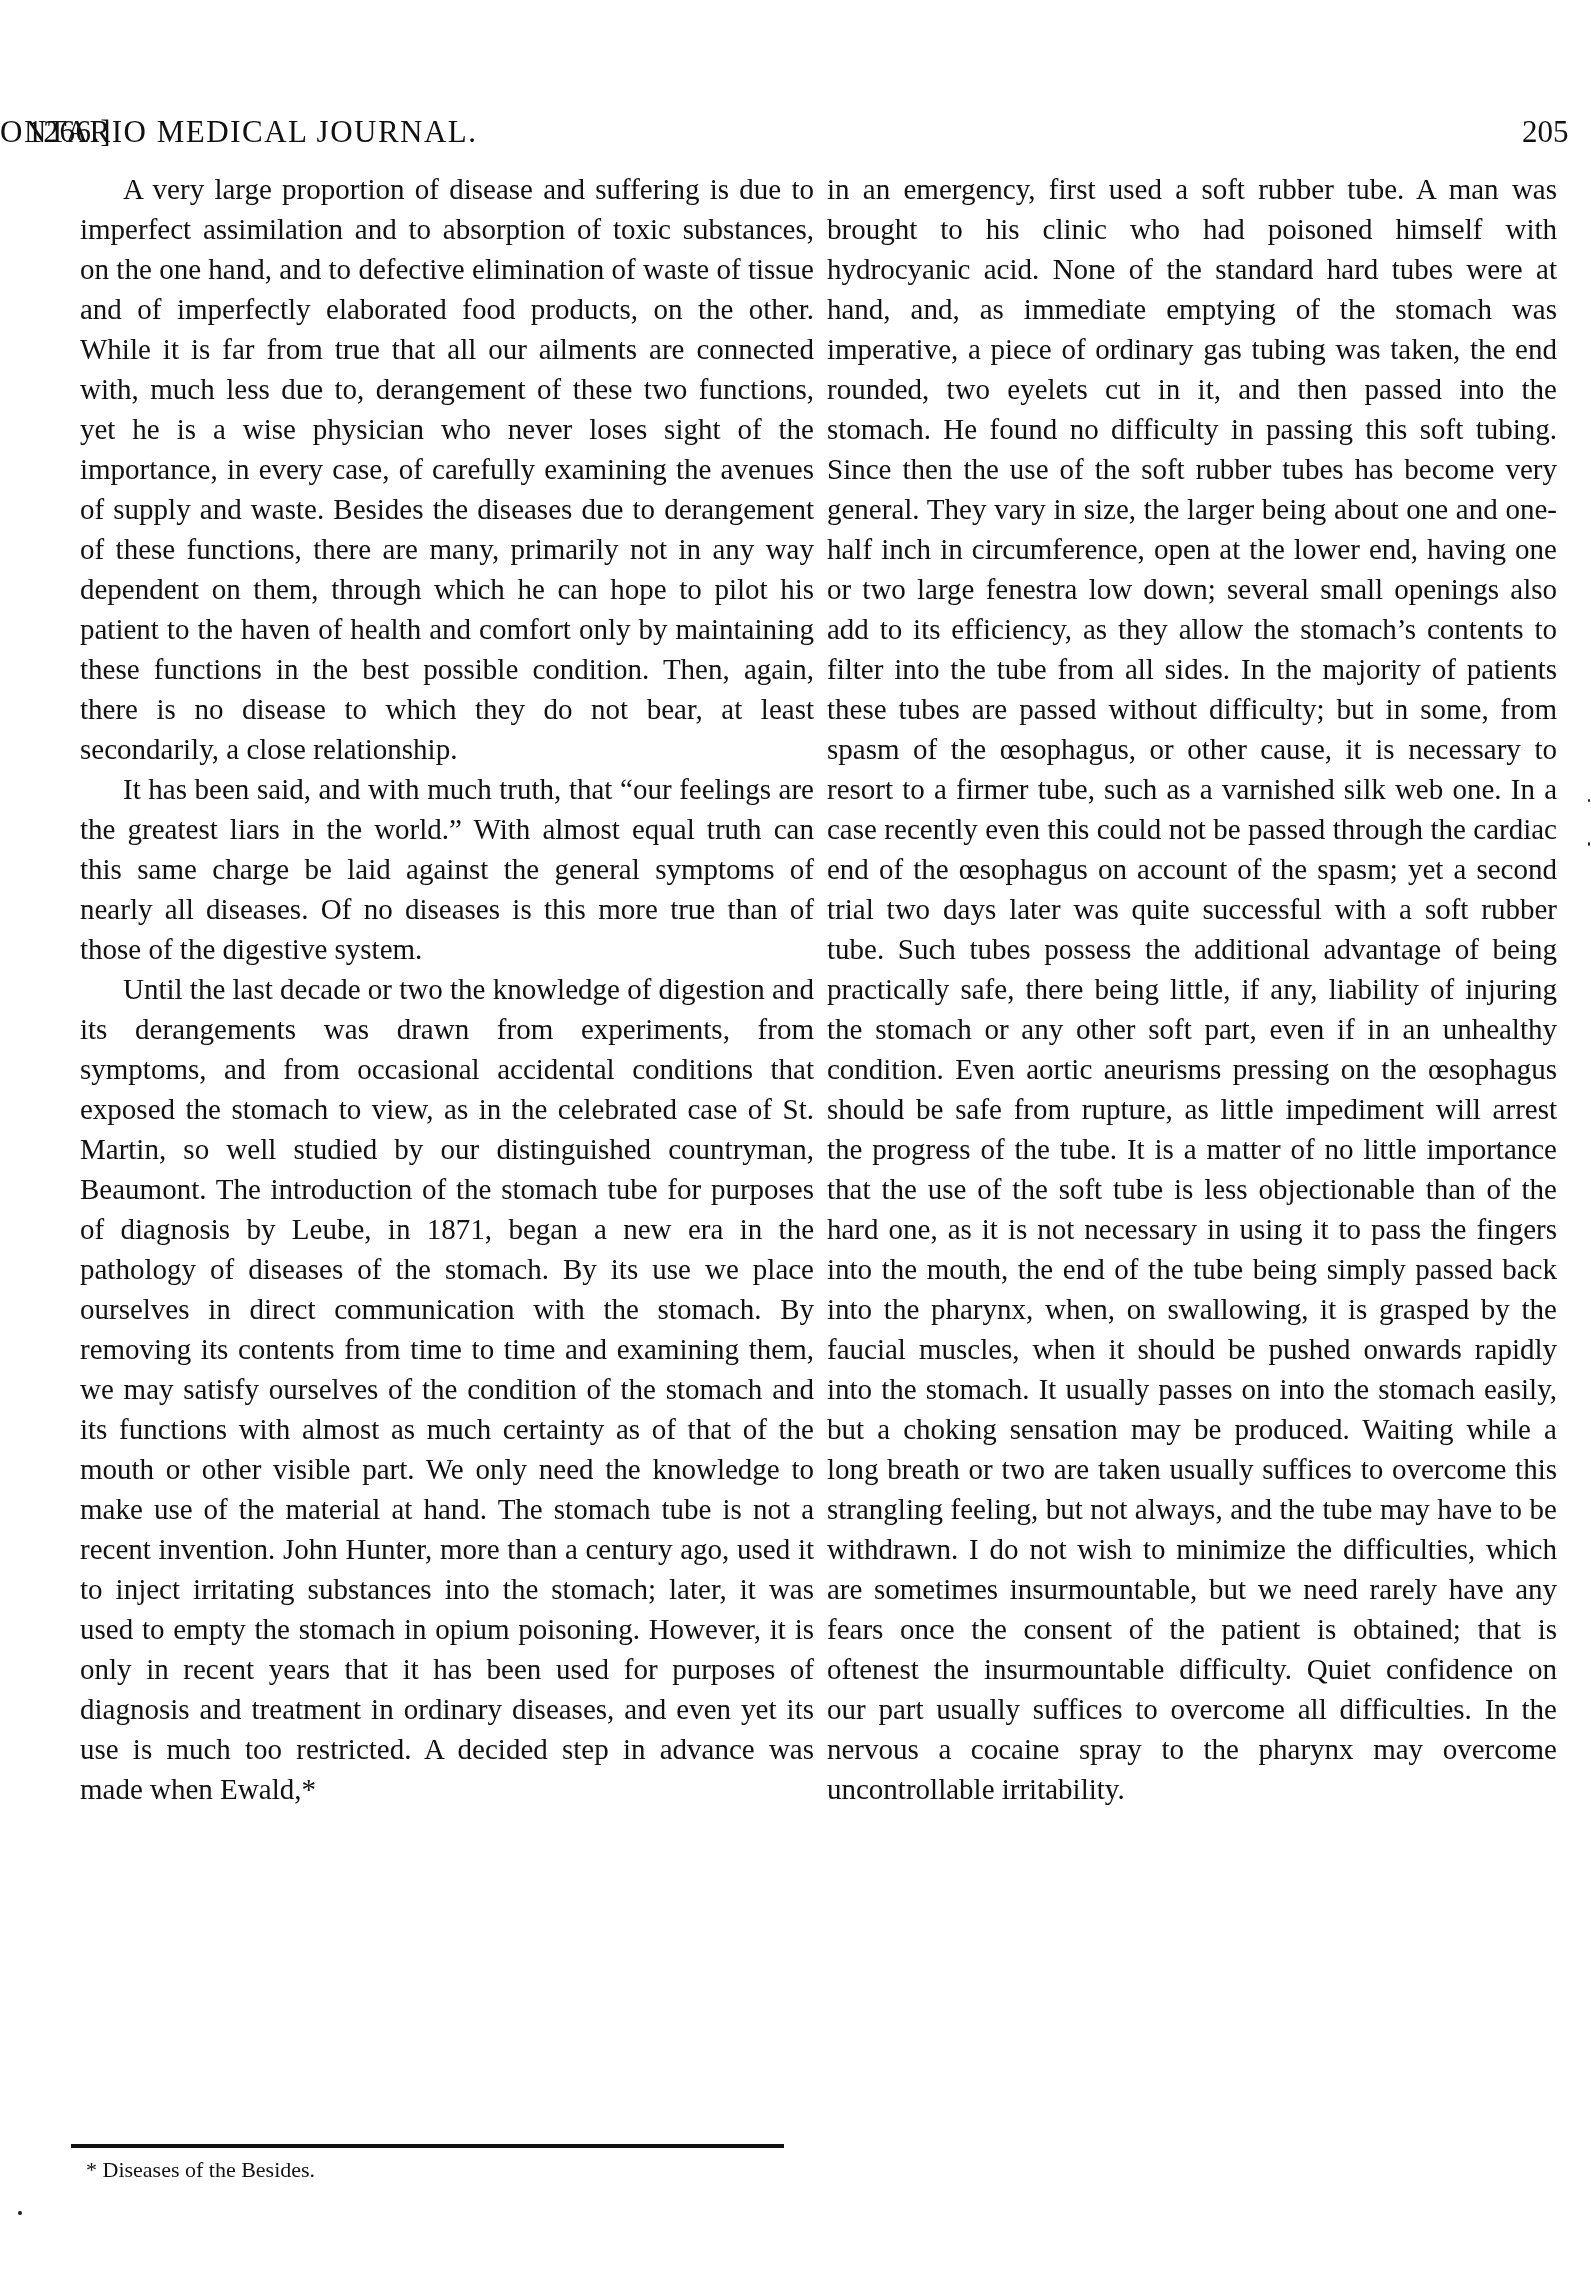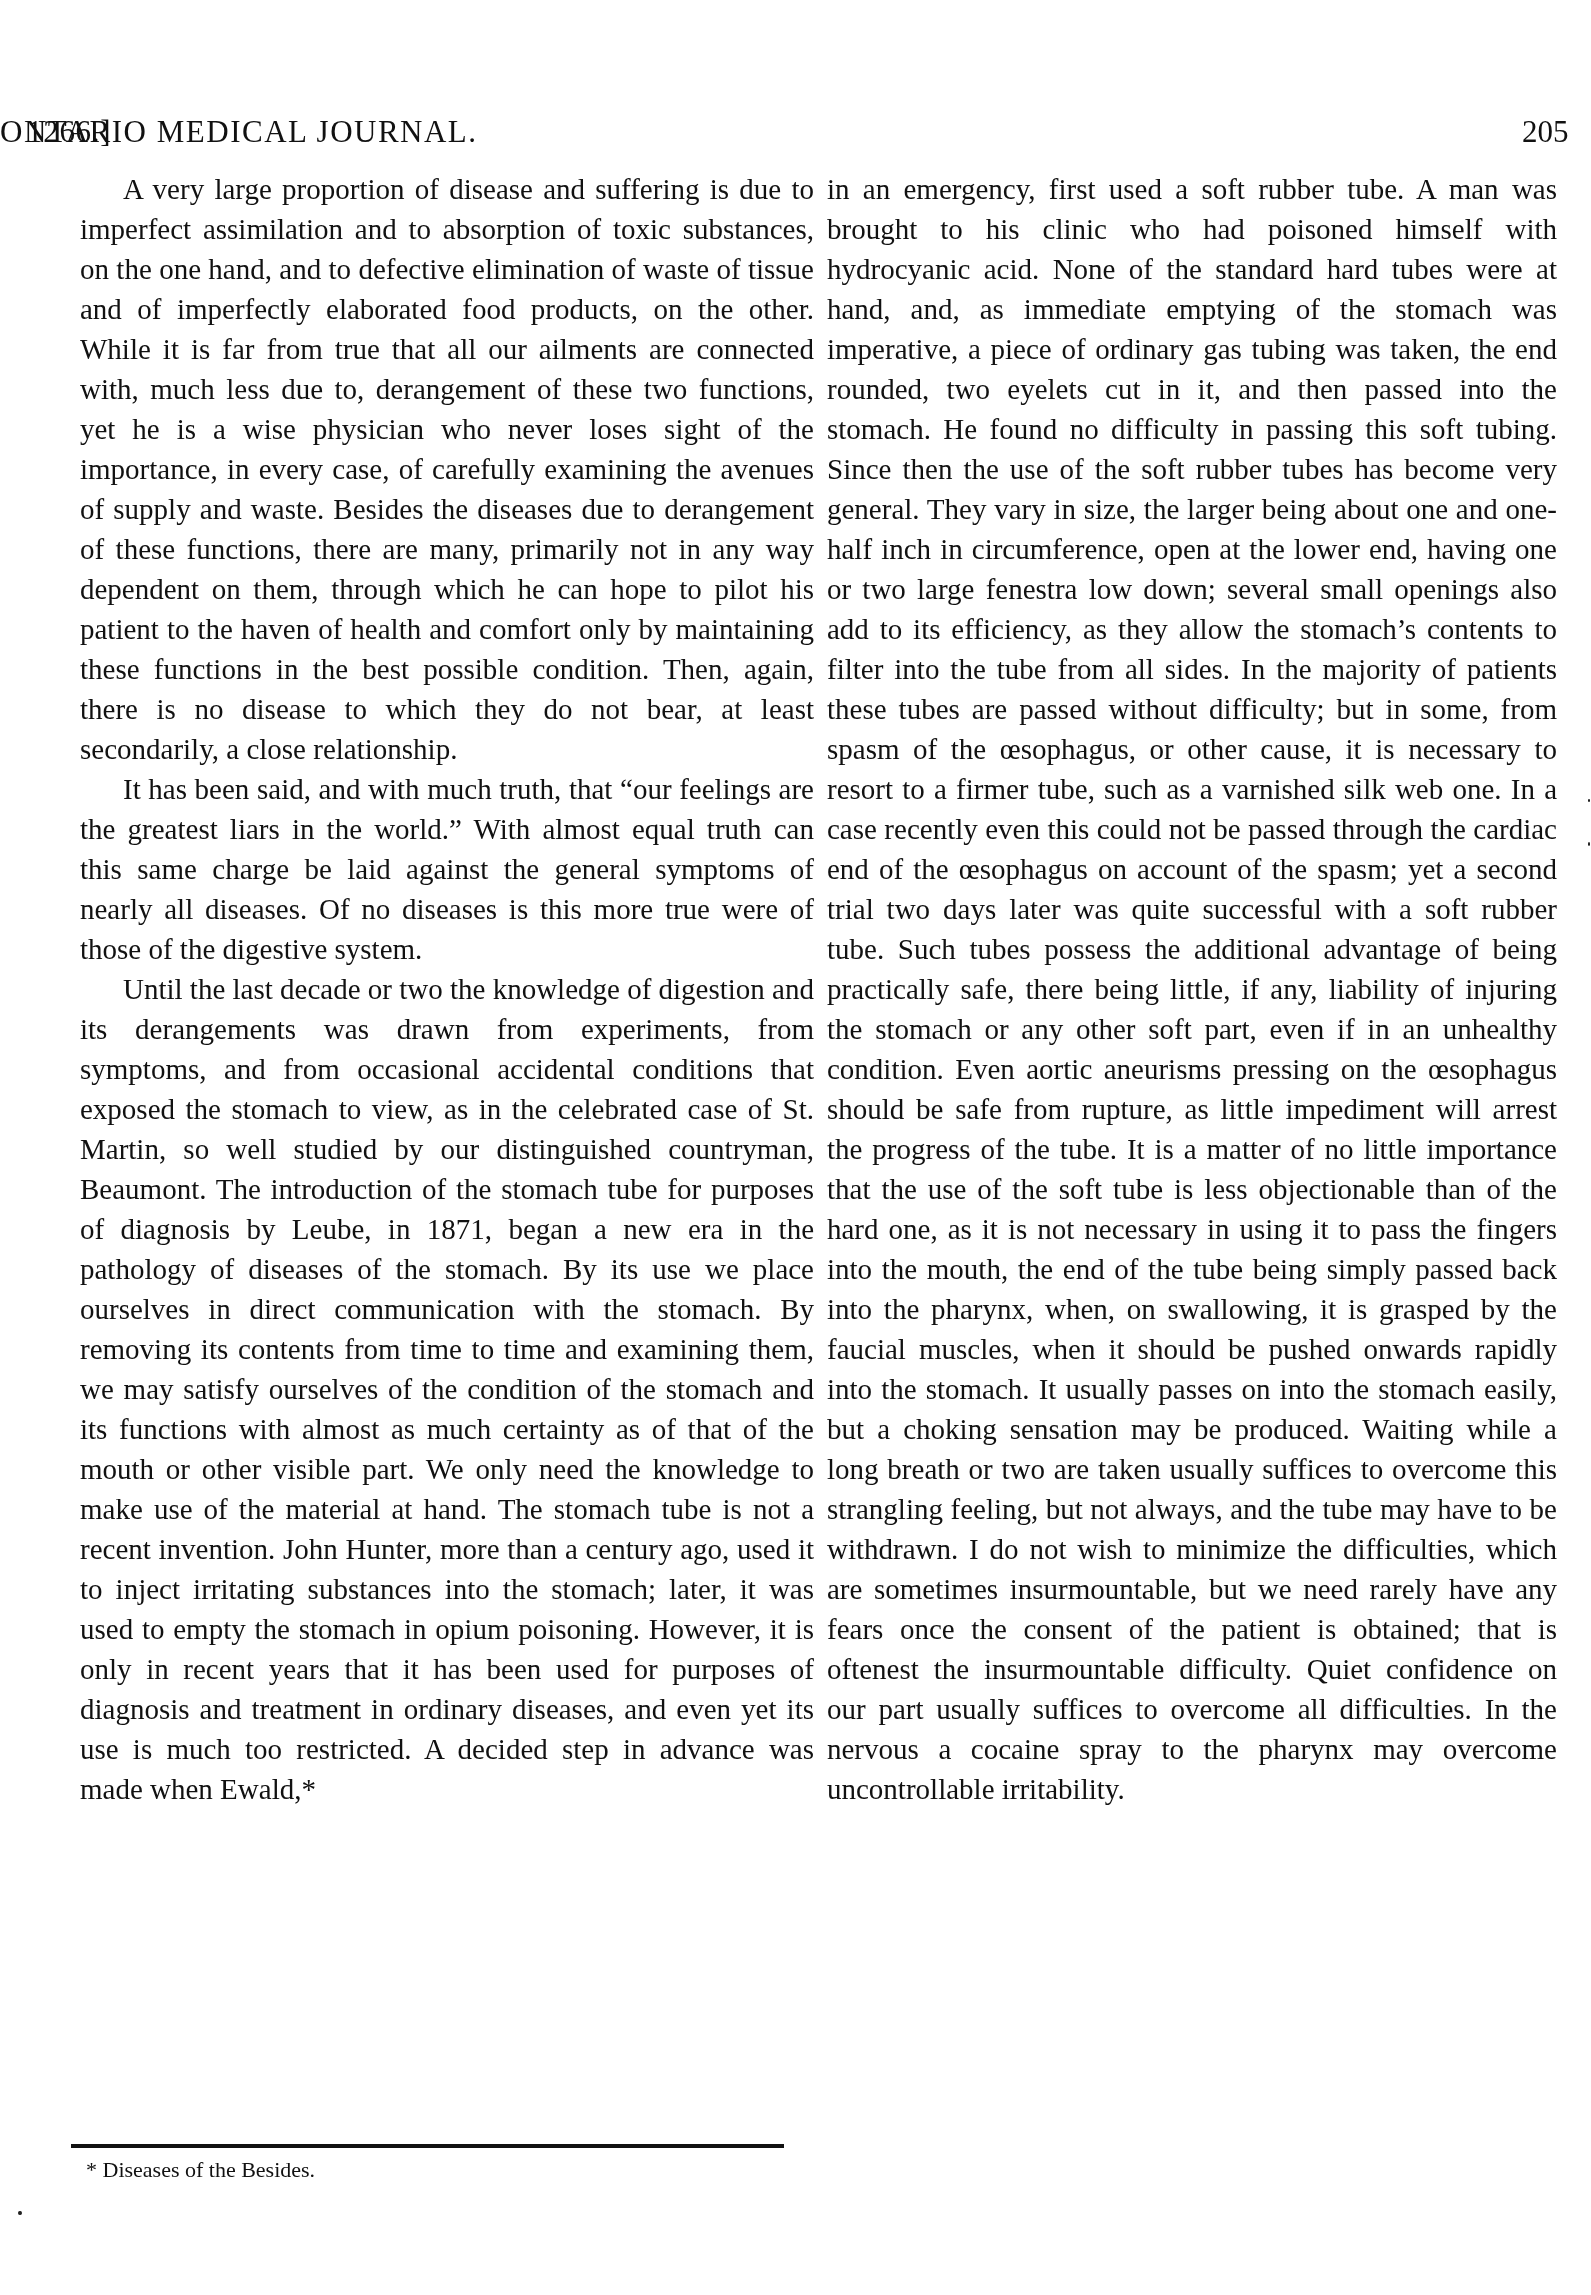--- a/index.html
+++ b/index.html
@@ -35,21 +35,21 @@
 <body>
 
 <div class="running-head">
   <span class="rh-year">1266.]</span>
   <span class="rh-title">ONTARIO MEDICAL JOURNAL.</span>
   <span class="rh-page">205</span>
 </div>
 
 <div class="column col-left">
   <p class="para">A very large proportion of disease and suffering is due to imperfect assimilation and to absorption of toxic substances, on the one hand, and to defective elimination of waste of tissue and of imperfectly elaborated food products, on the other. While it is far from true that all our ailments are connected with, much less due to, derangement of these two functions, yet he is a wise physician who never loses sight of the importance, in every case, of carefully examining the avenues of supply and waste. Besides the diseases due to derangement of these functions, there are many, primarily not in any way dependent on them, through which he can hope to pilot his patient to the haven of health and comfort only by maintaining these functions in the best possible condition. Then, again, there is no disease to which they do not bear, at least secondarily, a close relationship.</p>
-  <p class="para">It has been said, and with much truth, that “our feelings are the greatest liars in the world.” With almost equal truth can this same charge be laid against the general symptoms of nearly all diseases. Of no diseases is this more true were of those of the digestive system.</p>
+  <p class="para">It has been said, and with much truth, that “our feelings are the greatest liars in the world.” With almost equal truth can this same charge be laid against the general symptoms of nearly all diseases. Of no diseases is this more true than of those of the digestive system.</p>
   <p class="para">Until the last decade or two the knowledge of digestion and its derangements was drawn from experiments, from symptoms, and from occasional accidental conditions that exposed the stomach to view, as in the celebrated case of St. Martin, so well studied by our distinguished countryman, Beaumont. The introduction of the stomach tube for purposes of diagnosis by Leube, in 1871, began a new era in the pathology of diseases of the stomach. By its use we place ourselves in direct communication with the stomach. By removing its contents from time to time and examining them, we may satisfy ourselves of the condition of the stomach and its functions with almost as much certainty as of that of the mouth or other visible part. We only need the knowledge to make use of the material at hand. The stomach tube is not a recent invention. John Hunter, more than a century ago, used it to inject irritating substances into the stomach; later, it was used to empty the stomach in opium poisoning. However, it is only in recent years that it has been used for purposes of diagnosis and treatment in ordinary diseases, and even yet its use is much too restricted. A decided step in advance was made when Ewald,*</p>
 </div>
 
 <div class="column col-right">
   <p class="para cont">in an emergency, first used a soft rubber tube. A man was brought to his clinic who had poisoned himself with hydrocyanic acid. None of the standard hard tubes were at hand, and, as immediate emptying of the stomach was imperative, a piece of ordinary gas tubing was taken, the end rounded, two eyelets cut in it, and then passed into the stomach. He found no difficulty in passing this soft tubing. Since then the use of the soft rubber tubes has become very general. They vary in size, the larger being about one and one-half inch in circumference, open at the lower end, having one or two large fenestra low down; several small openings also add to its efficiency, as they allow the stomach’s contents to filter into the tube from all sides. In the majority of patients these tubes are passed without difficulty; but in some, from spasm of the œsophagus, or other cause, it is necessary to resort to a firmer tube, such as a varnished silk web one. In a case recently even this could not be passed through the cardiac end of the œsophagus on account of the spasm; yet a second trial two days later was quite successful with a soft rubber tube. Such tubes possess the additional advantage of being practically safe, there being little, if any, liability of injuring the stomach or any other soft part, even if in an unhealthy condition. Even aortic aneurisms pressing on the œsophagus should be safe from rupture, as little impediment will arrest the progress of the tube. It is a matter of no little importance that the use of the soft tube is less objectionable than of the hard one, as it is not necessary in using it to pass the fingers into the mouth, the end of the tube being simply passed back into the pharynx, when, on swallowing, it is grasped by the faucial muscles, when it should be pushed onwards rapidly into the stomach. It usually passes on into the stomach easily, but a choking sensation may be produced. Waiting while a long breath or two are taken usually suffices to overcome this strangling feeling, but not always, and the tube may have to be withdrawn. I do not wish to minimize the difficulties, which are sometimes insurmountable, but we need rarely have any fears once the consent of the patient is obtained; that is oftenest the insurmountable difficulty. Quiet confidence on our part usually suffices to overcome all difficulties. In the nervous a cocaine spray to the pharynx may overcome uncontrollable irritability.</p>
 </div>
 
 <div class="footnote-rule"></div>
 <div class="footnote">* Diseases of the Besides.</div>
 

